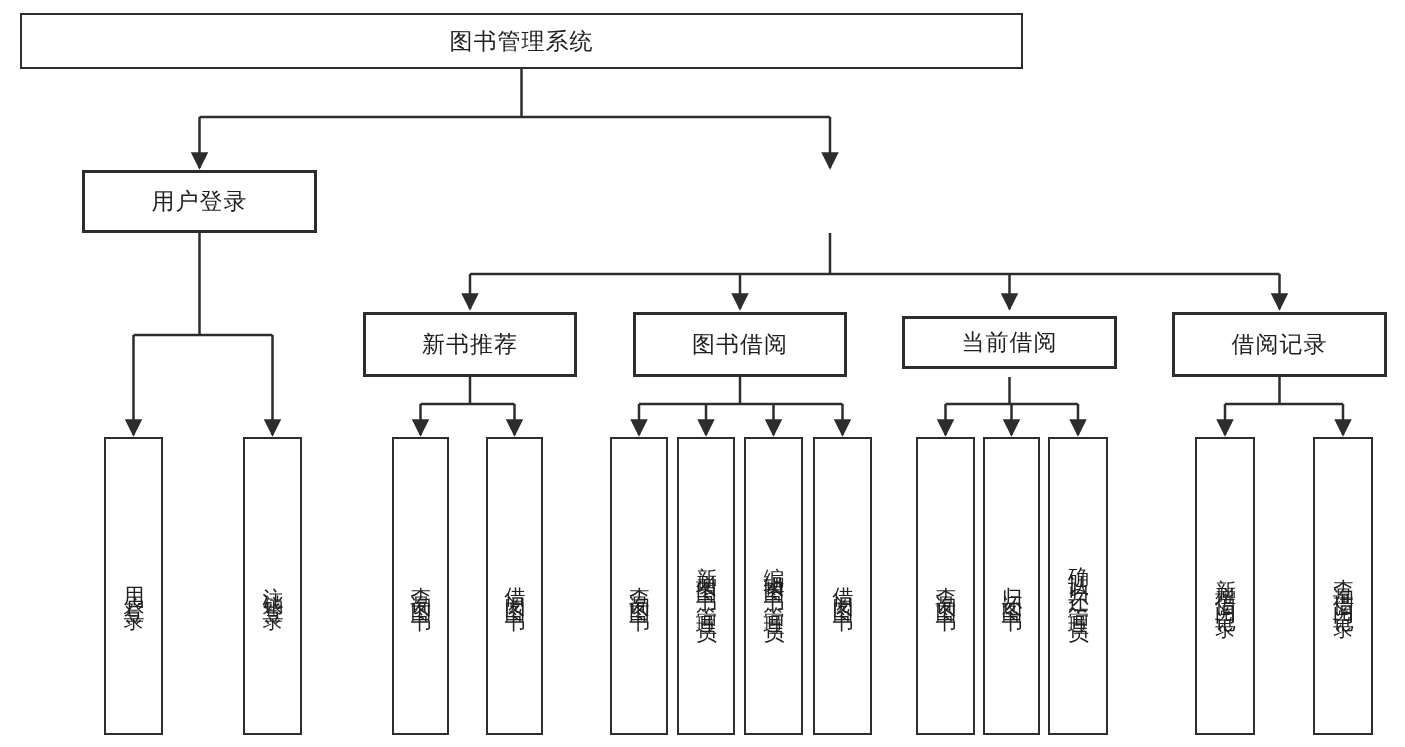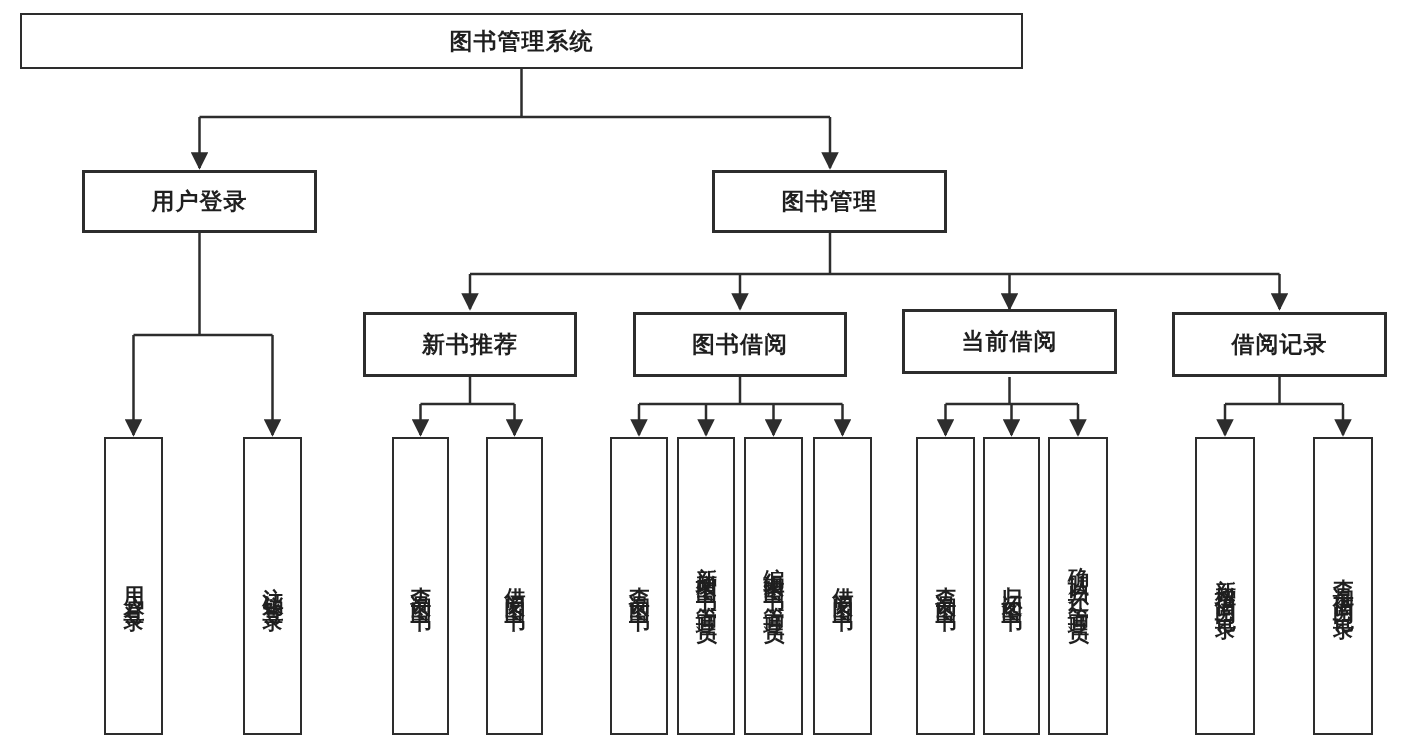--- a/index.html
+++ b/index.html
@@ -7,21 +7,20 @@
     padding: 0;
     background: #ffffff;
   }
   .canvas {
     position: relative;
     width: 1405px;
     height: 747px;
     background: #ffffff;
     font-family: "DejaVu Sans", "Liberation Sans", sans-serif;
     overflow: hidden;
-    font-weight: bold;
   }
   .connectors {
     position: absolute;
     left: 0;
     top: 0;
     pointer-events: none;
   }
   .node {
     position: absolute;
     box-sizing: border-box;
@@ -118,31 +117,28 @@
     </g>
   </svg>
 
   <div class="node h-node root-node" style="left:20px; top:13px; width:1003px; height:56px;">
     <span>图书管理系统</span>
   </div>
 
   <div class="node h-node" style="left:82px; top:170px; width:235px; height:63px;">
     <span>用户登录</span>
   </div>
-  <div class="node h-node" style="left:712px; top:170px; width:235px; height:63px;">
-    <span>图书管理</span>
-  </div>
 
   <div class="node h-node" style="left:363px; top:312px; width:214px; height:65px;">
     <span>新书推荐</span>
   </div>
   <div class="node h-node" style="left:633px; top:312px; width:214px; height:65px;text-align:center;">
     <span>图书借阅</span>
   </div>
-  <div class="node h-node" style="left:902px; top:309px; width:215px; height:65px;">
+  <div class="node h-node" style="left:902px; top:316px; width:215px; height:53px;">
     <span>当前借阅</span>
   </div>
   <div class="node h-node" style="left:1172px; top:312px; width:215px; height:65px;">
     <span>借阅记录</span>
   </div>
 
   <div class="node v-node" style="left:104px; top:437px; width:59px; height:298px;">
     <span>用户登录</span>
   </div>
   <div class="node v-node" style="left:243px; top:437px; width:59px; height:298px;">

